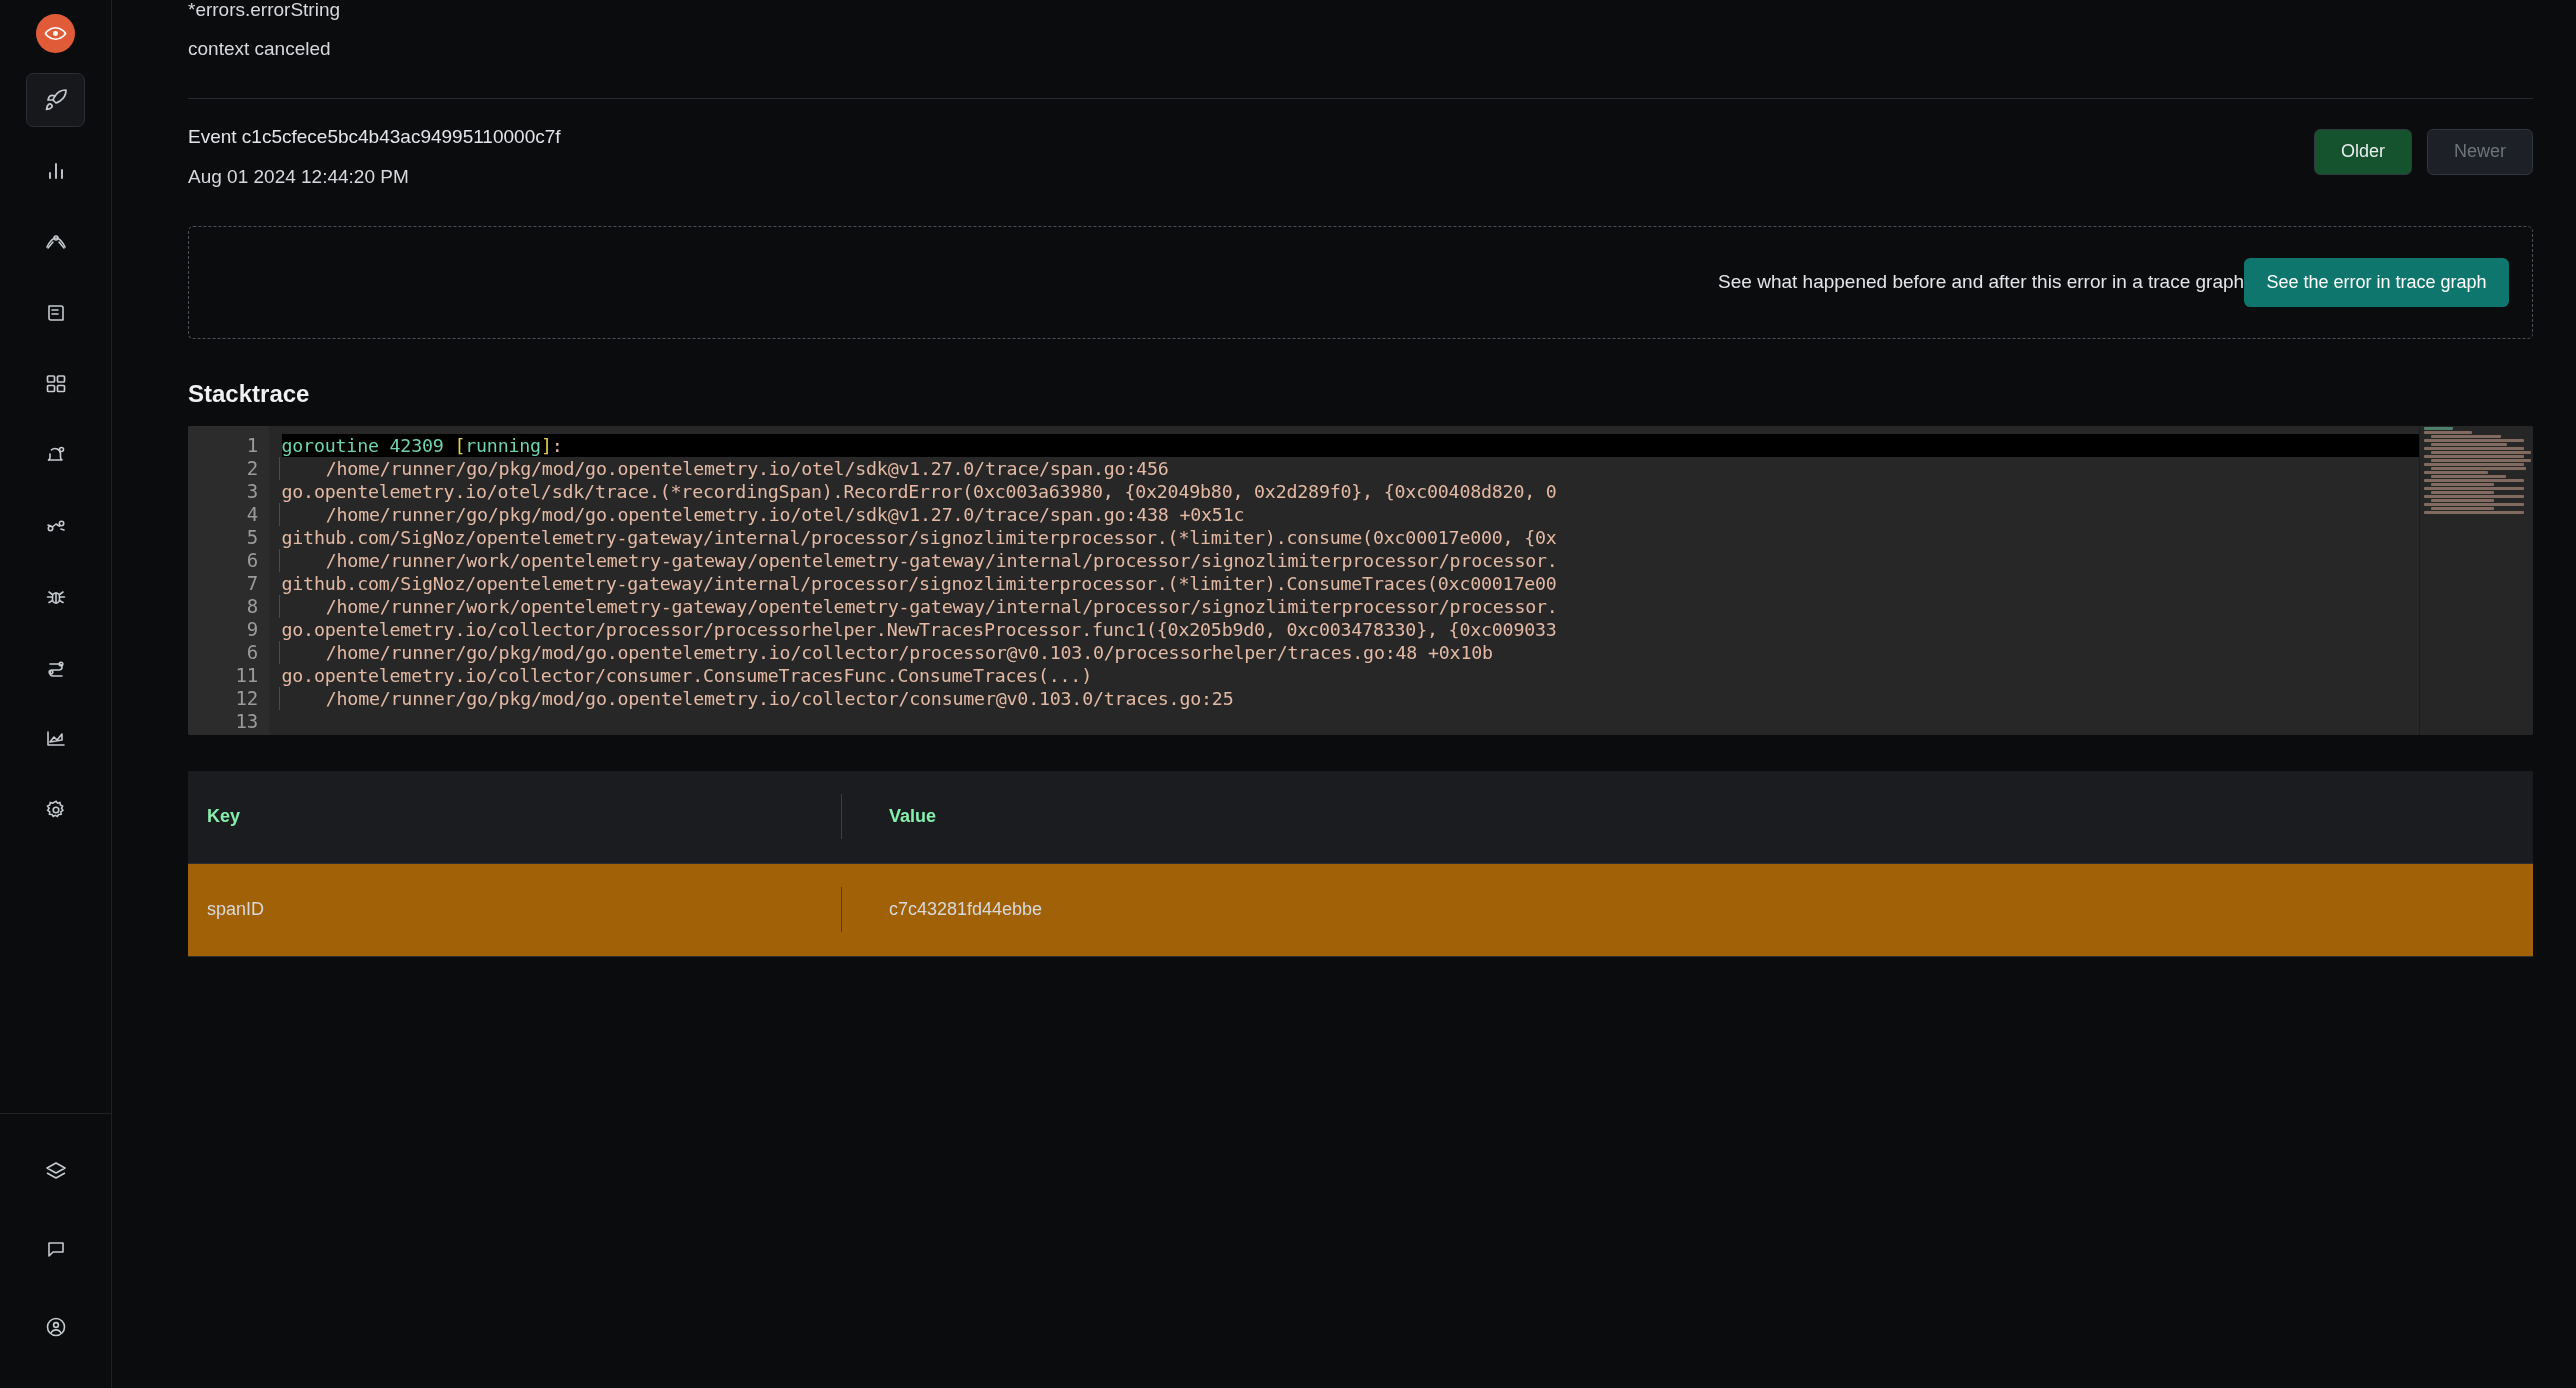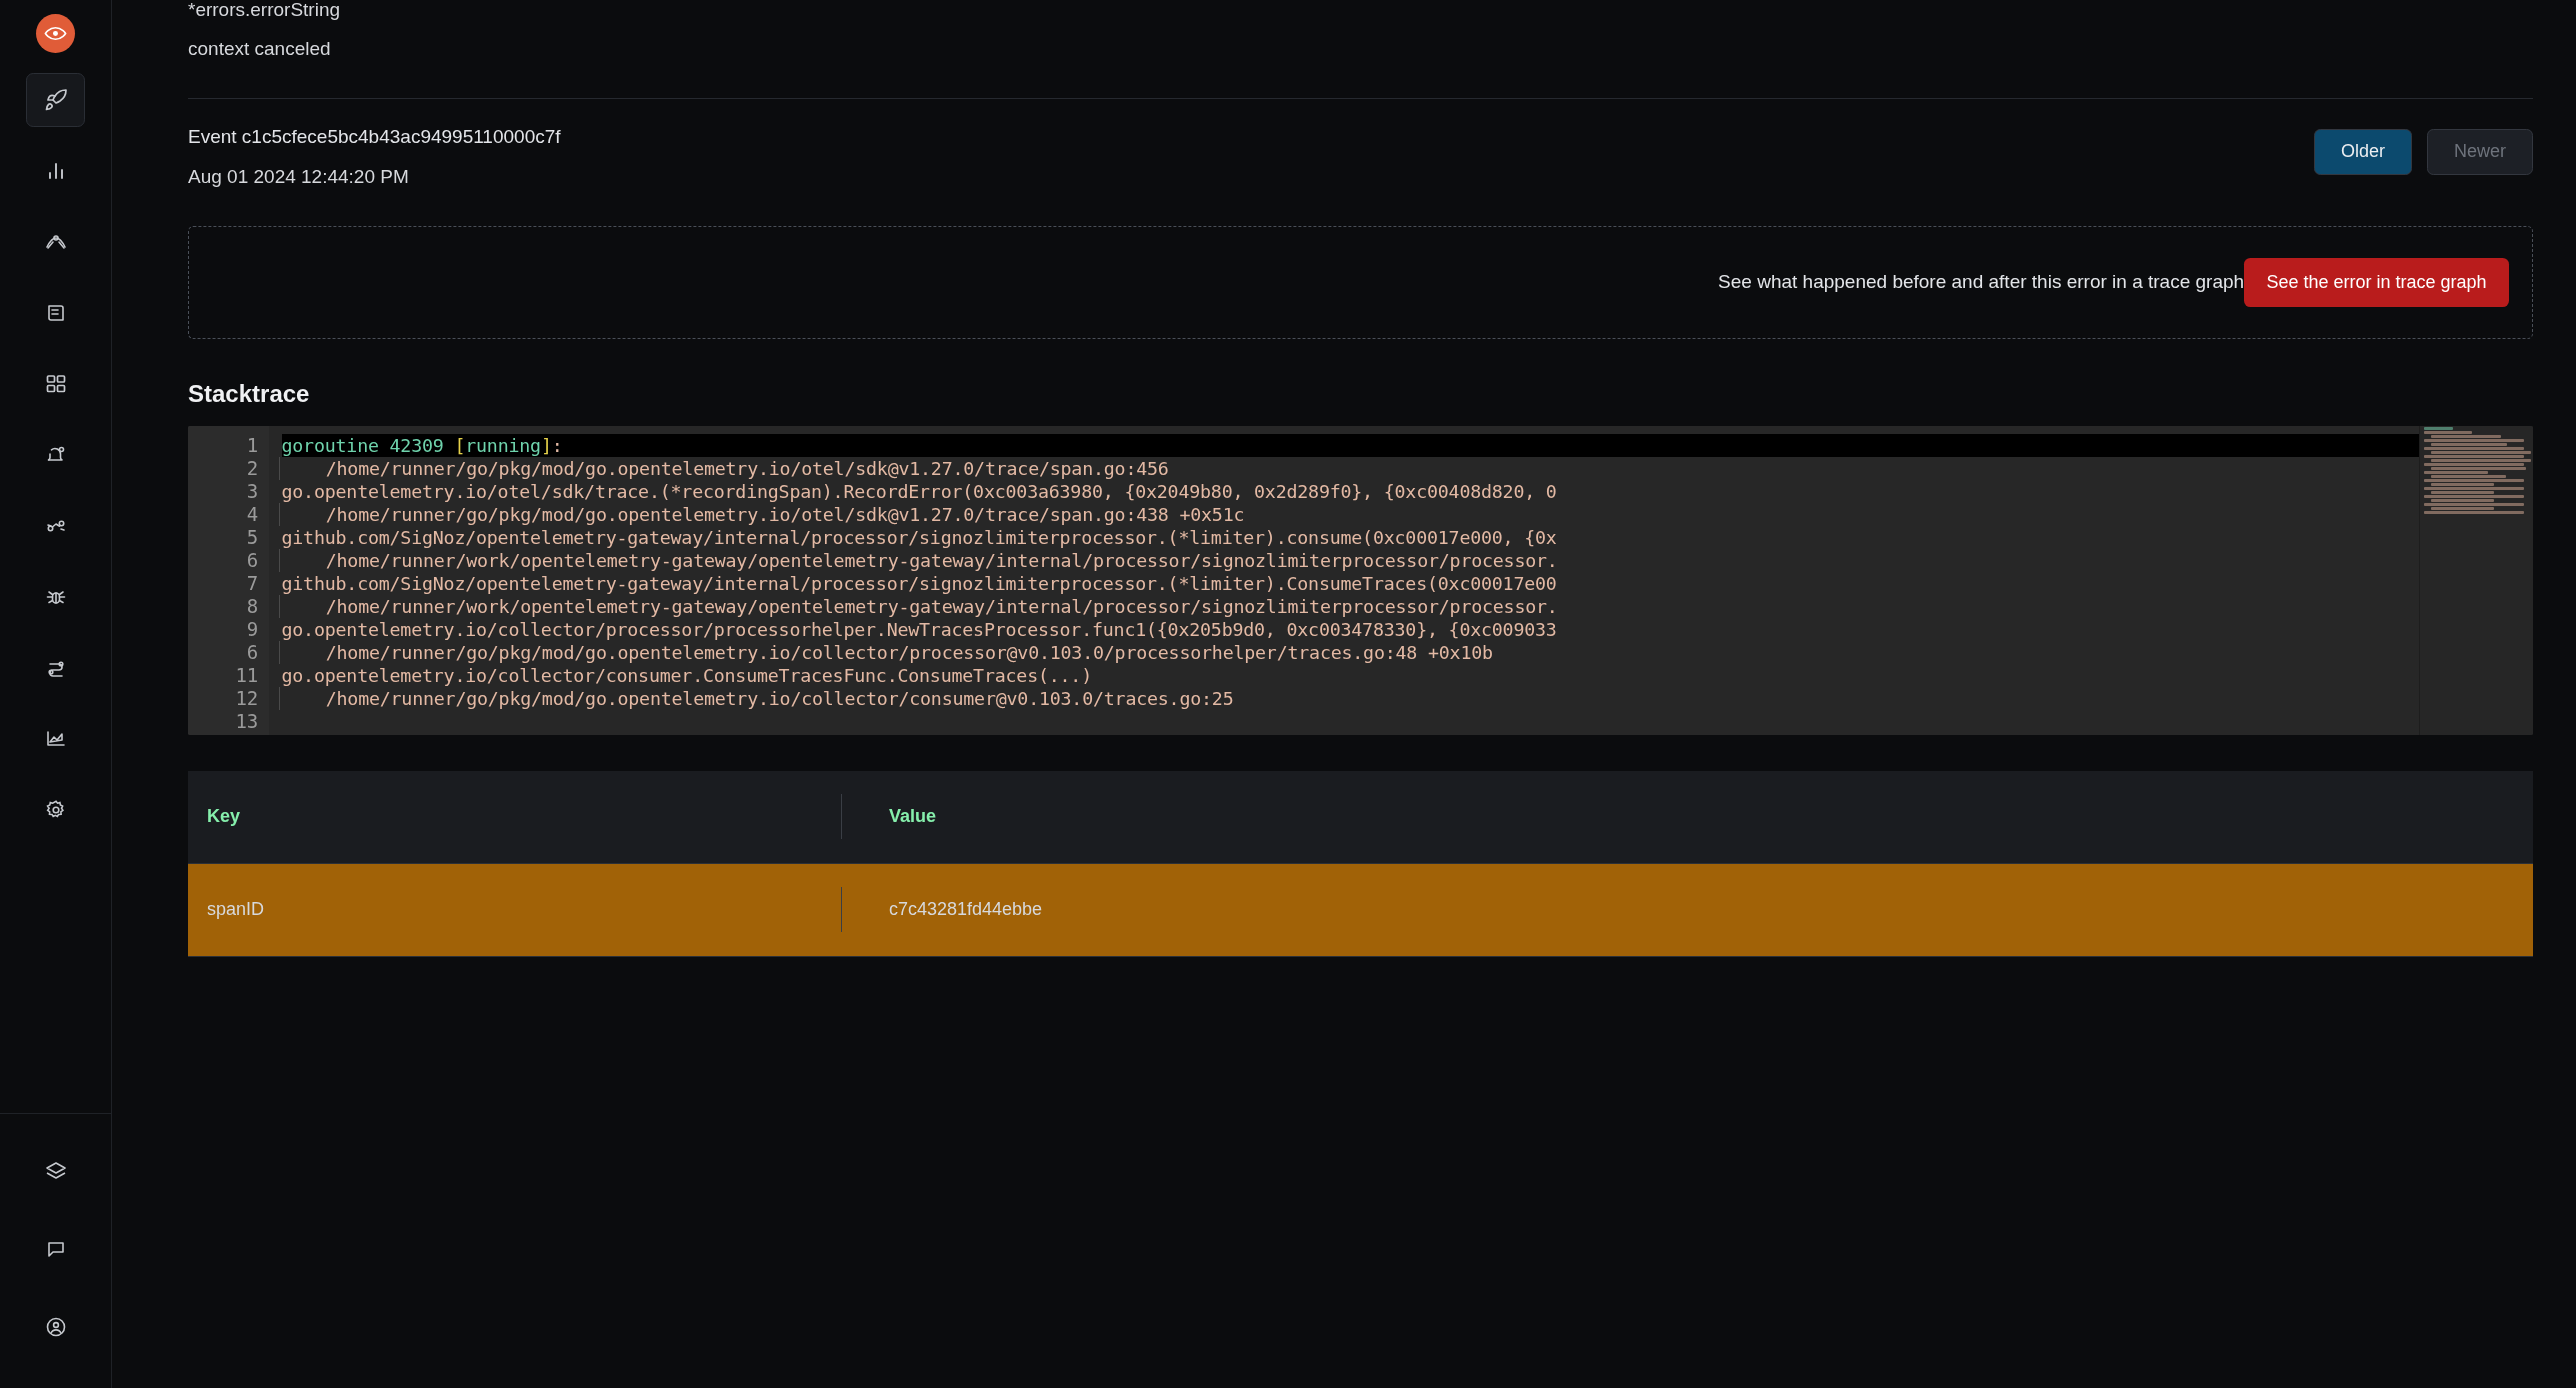--- a/index.html
+++ b/index.html
@@ -53,40 +53,40 @@
   .hr { height: 0.9px; background: #26292f; margin-top: 38px; }
 
   .event-row {
     display: flex; align-items: flex-start; justify-content: space-between;
     margin-top: 27px;
   }
   .event-id { color: #e3e5e9; font-size: 19px; }
   .event-time { color: #d7d9dd; font-size: 19px; margin-top: 18px; }
   .nav-btns { display: flex; gap: 15px; margin-top: 2.7px; }
   .btn-older {
-    background: #0c4a6e; border: 0.9px solid #33373f; color: #eceef1;
+    background: #14532d; border: 0.9px solid #33373f; color: #eceef1;
     font-size: 18px; border-radius: 6.3px; padding: 11.6px 26px;
     font-family: "Liberation Sans", sans-serif;
   }
   .btn-newer {
     background: #1d2026; border: 0.9px solid #33373f; color: #6e737c;
     font-size: 18px; border-radius: 6.3px; padding: 11.6px 26px;
     font-family: "Liberation Sans", sans-serif;
   }
 
   .trace-banner {
     margin-top: 38px;
     border: 0.9px dashed #4a4f58; border-radius: 5.4px;
     height: 113px;
     display: flex; align-items: center; justify-content: flex-end;
     padding: 0 23px 0 30px;
   }
   .trace-text { color: #e3e5e9; font-size: 19px; }
   .btn-trace {
-    background: #b91c1c; color: #ffffff; border: none;
+    background: #0f766e; color: #ffffff; border: none;
     font-size: 18px; border-radius: 6.3px; padding: 14.3px 22.4px;
     font-family: "Liberation Sans", sans-serif;
   }
 
   .section-title {
     color: #f0f1f3; font-size: 24px; font-weight: bold;
     margin-top: 41px;
   }
 
   

